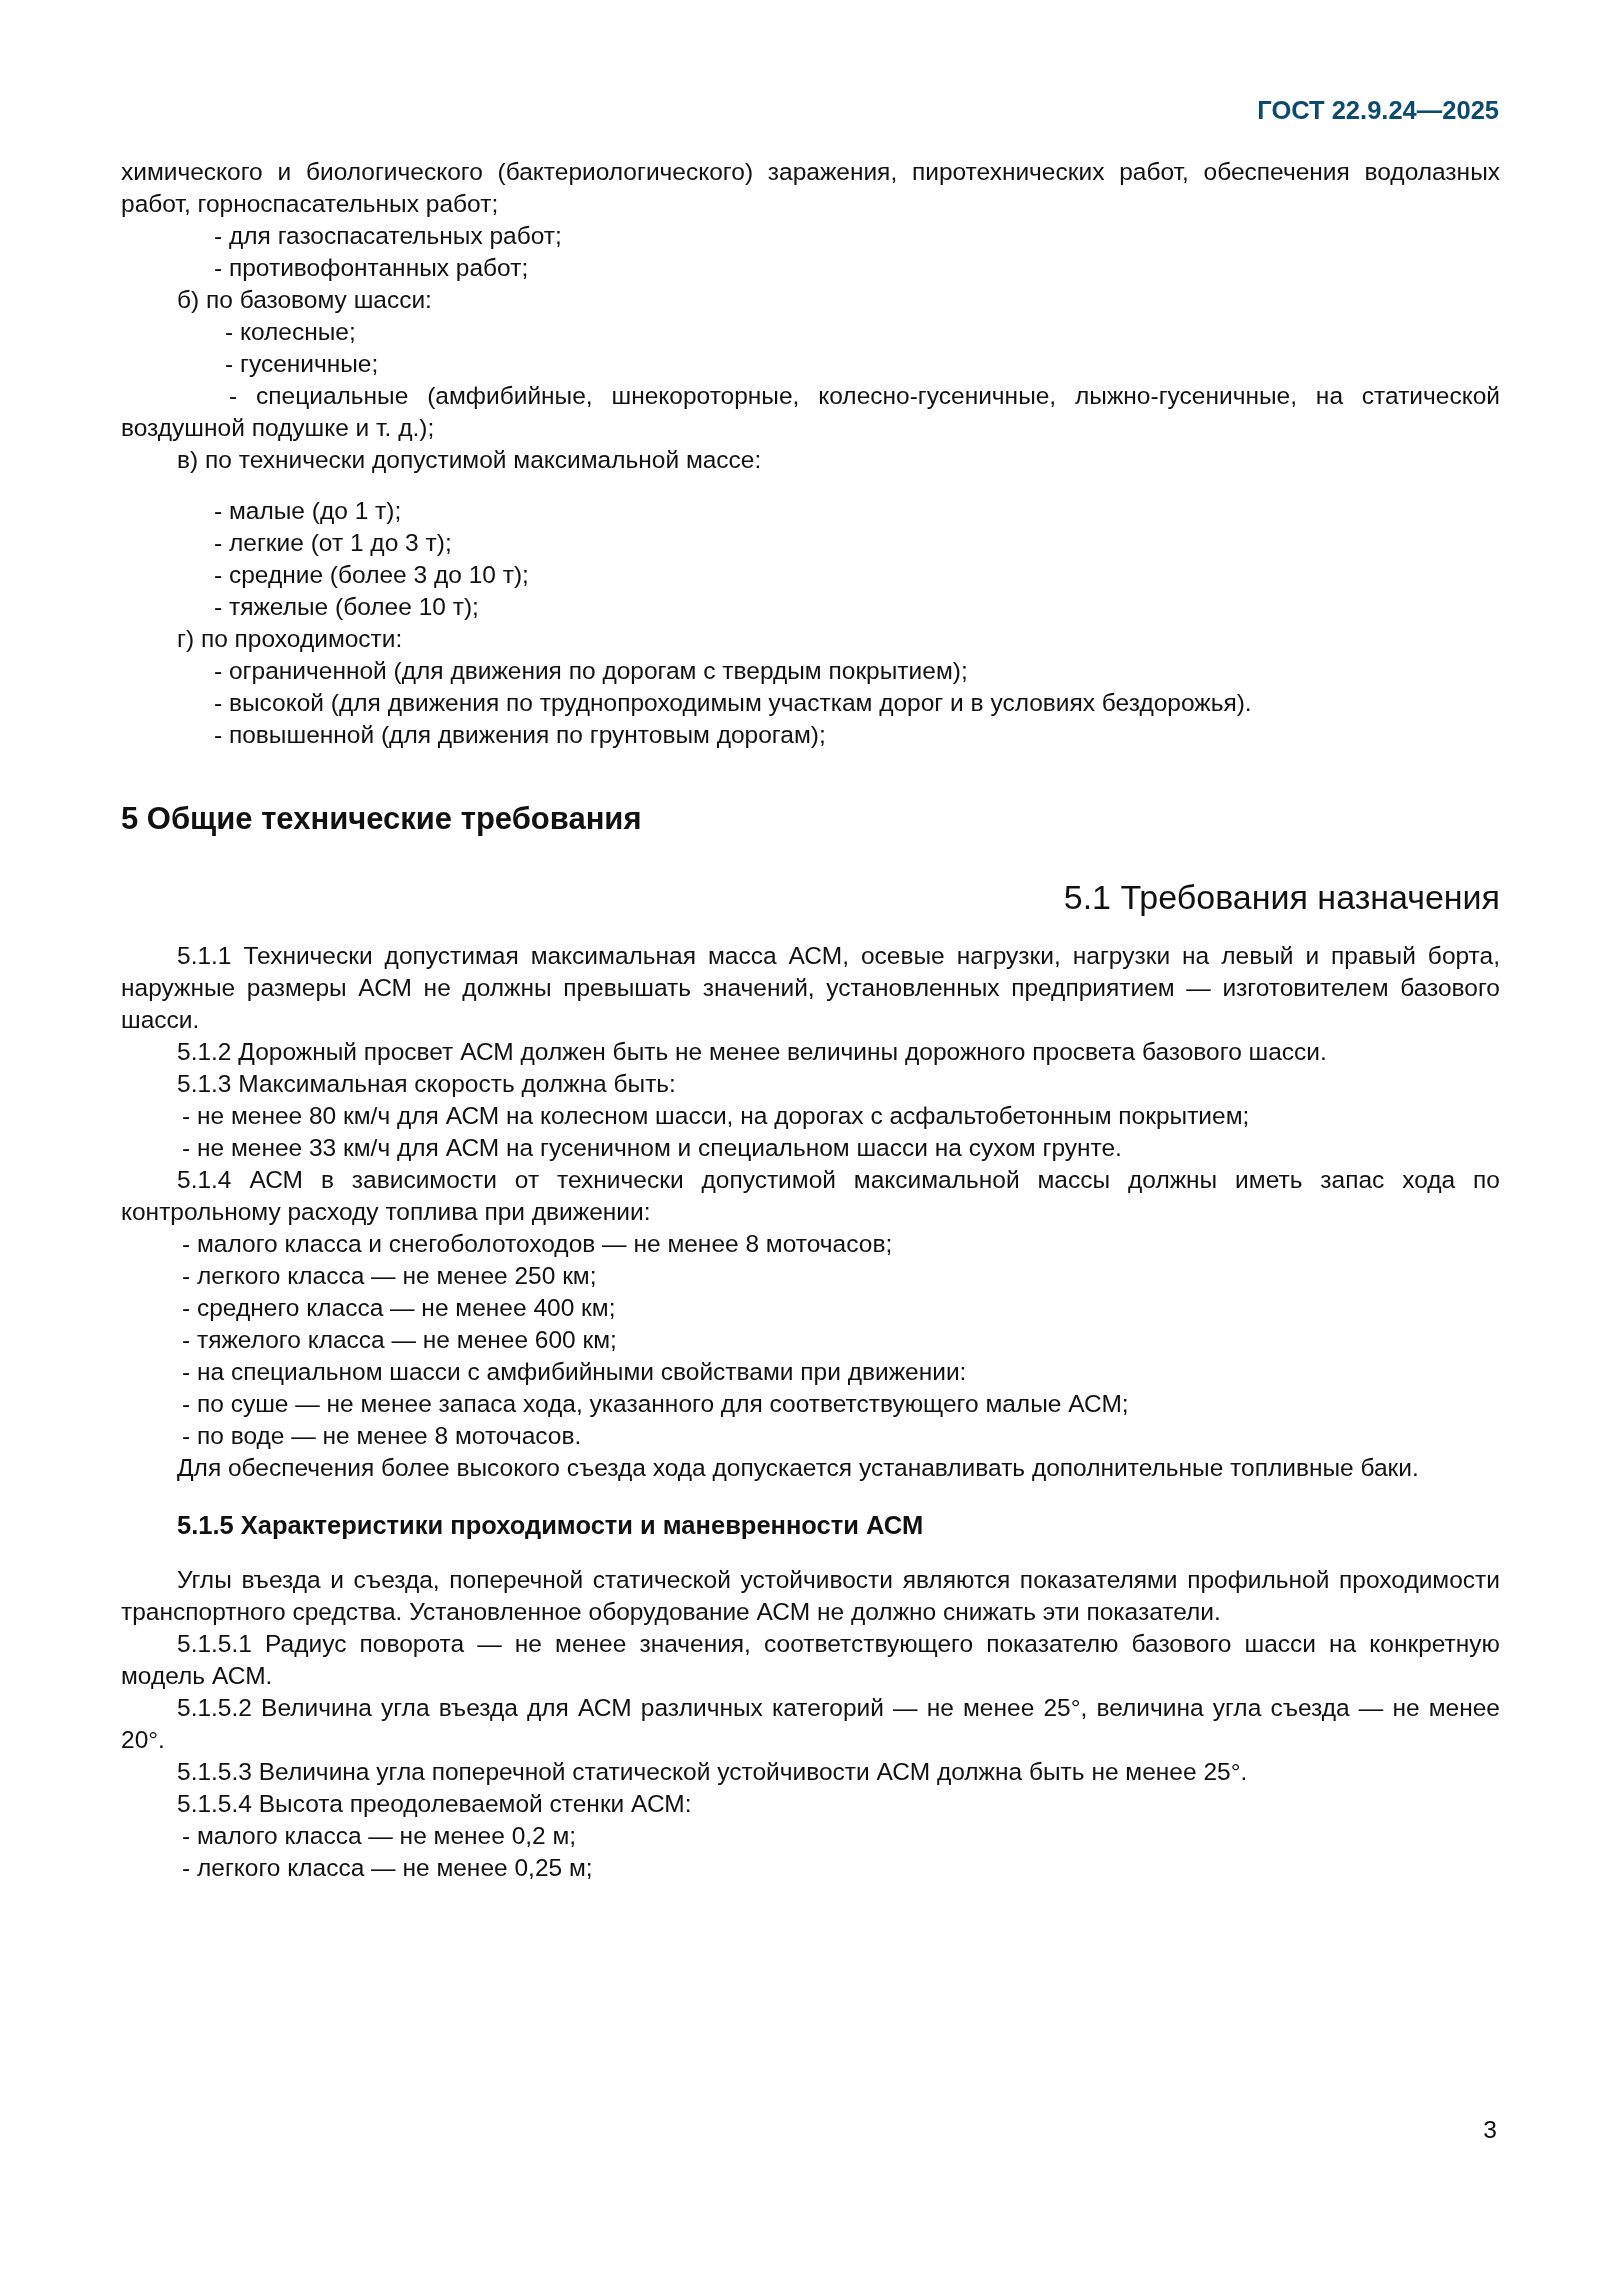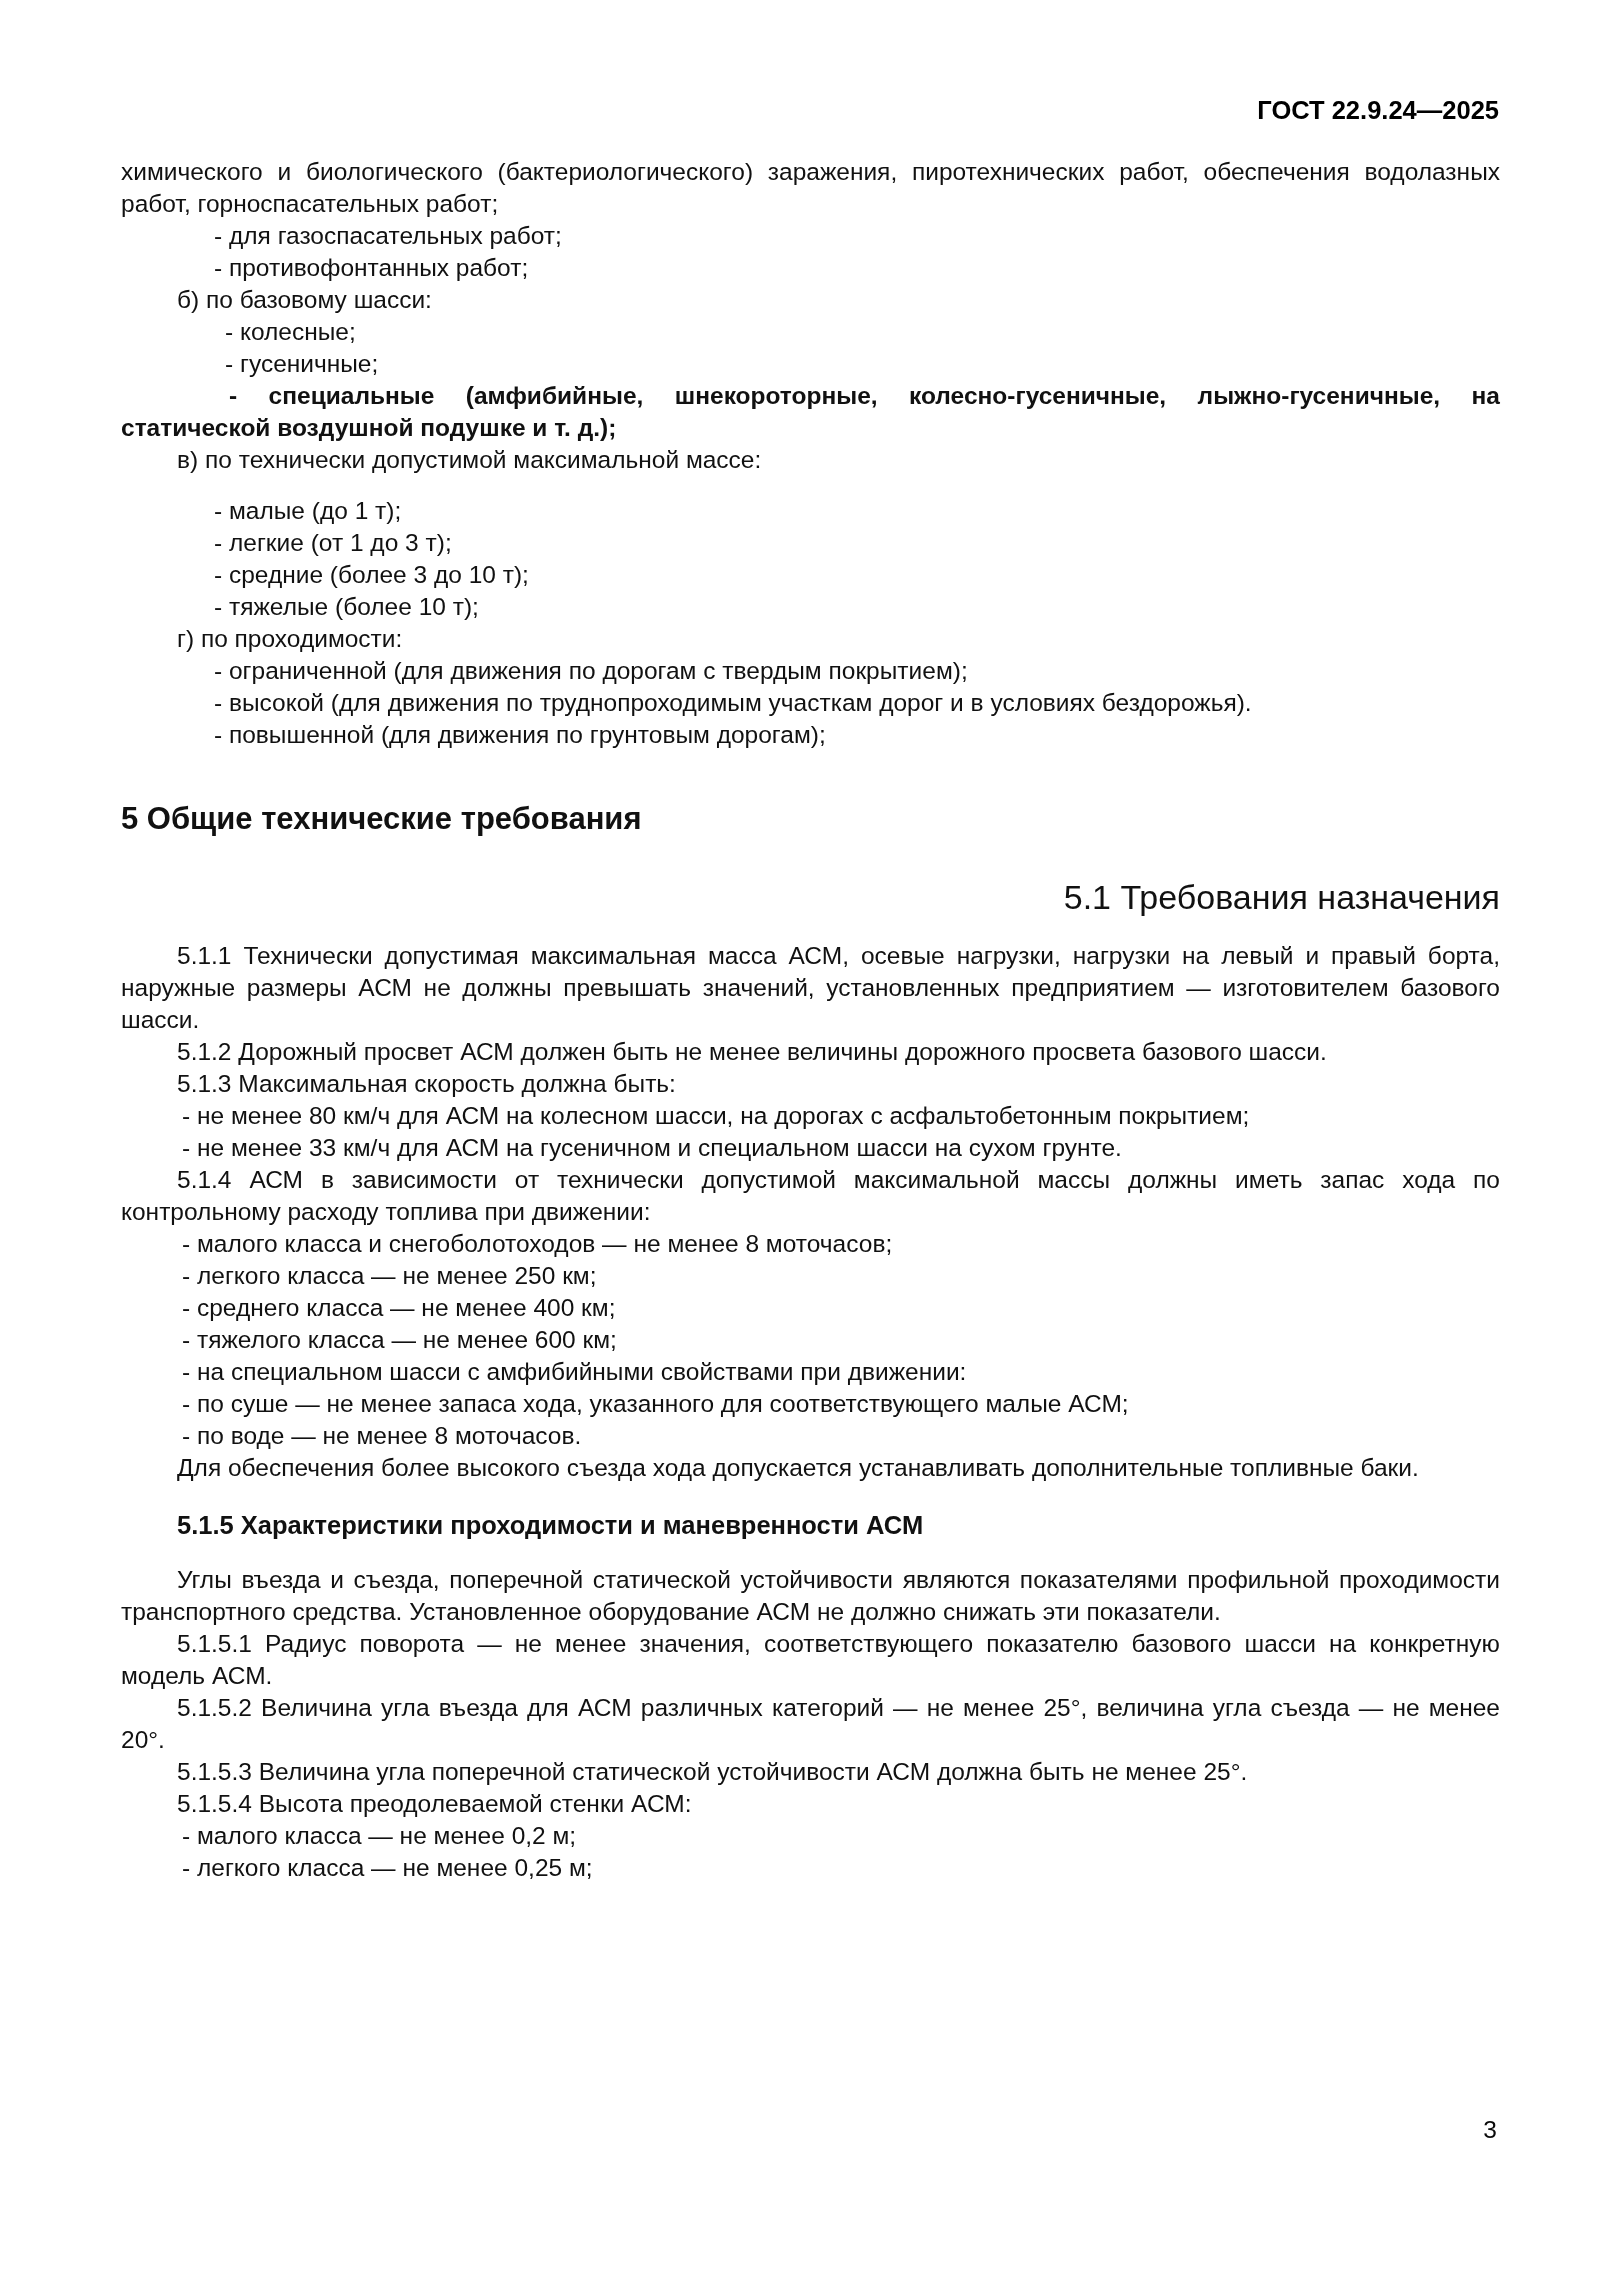--- a/index.html
+++ b/index.html
@@ -22,21 +22,21 @@
     box-sizing: border-box;
     padding: 96px 122px 0 121px;
     overflow: hidden;
   }
   .page-header {
     text-align: right;
     font-weight: bold;
     font-size: 25.5px;
     line-height: 29px;
     margin-bottom: 31px;
-    color: #000000;
+    color: #0c4a6e;
   }
   .page-body {
     width: 1379px;
     font-size: 24.5px;
     line-height: 32px;
   }
   .blk {
     margin: 0;
     text-align: justify;
   }
@@ -83,21 +83,21 @@
   </div>
 
   <div class="page-body">
 
   <div class="blk p" style="text-indent: 0px;">химического и биологического (бактериологического) заражения, пиротехнических работ, обеспечения водолазных работ, горноспасательных работ;</div>
       <div class="blk li" style="text-indent: 93px;">- для газоспасательных работ;</div>
       <div class="blk li" style="text-indent: 93px;">- противофонтанных работ;</div>
       <div class="blk li" style="text-indent: 56px;">б) по базовому шасси:</div>
       <div class="blk li" style="text-indent: 104px;">- колесные;</div>
       <div class="blk li" style="text-indent: 104px;">- гусеничные;</div>
-      <div class="blk p" style="text-indent: 108px; font-weight: bold;">- специальные (амфибийные, шнекороторные, колесно-гусеничные, лыжно-гусеничные, на статической воздушной подушке и т. д.);</div>
+      <div class="blk p" style="text-indent: 108px;">- специальные (амфибийные, шнекороторные, колесно-гусеничные, лыжно-гусеничные, на статической воздушной подушке и т. д.);</div>
       <div class="blk li" style="text-indent: 56px;">в) по технически допустимой максимальной массе:</div>
       <div class="blk li" style="text-indent: 93px; margin-top: 19px;">- малые (до 1 т);</div>
       <div class="blk li" style="text-indent: 93px;">- легкие (от 1 до 3 т);</div>
       <div class="blk li" style="text-indent: 93px;">- средние (более 3 до 10 т);</div>
       <div class="blk li" style="text-indent: 93px;">- тяжелые (более 10 т);</div>
       <div class="blk li" style="text-indent: 56px;">г) по проходимости:</div>
       <div class="blk li" style="text-indent: 93px;">- ограниченной (для движения по дорогам с твердым покрытием);</div>
       <div class="blk li" style="text-indent: 93px;">- высокой (для движения по труднопроходимым участкам дорог и в условиях бездорожья).</div>
       <div class="blk li" style="text-indent: 93px;">- повышенной (для движения по грунтовым дорогам);</div>
       <div class="blk h1" style="text-indent: 0px;">5 Общие технические требования</div>

